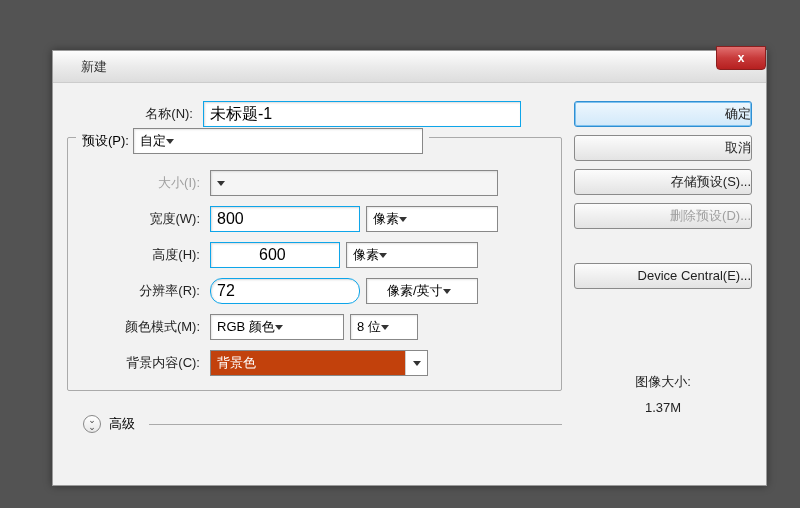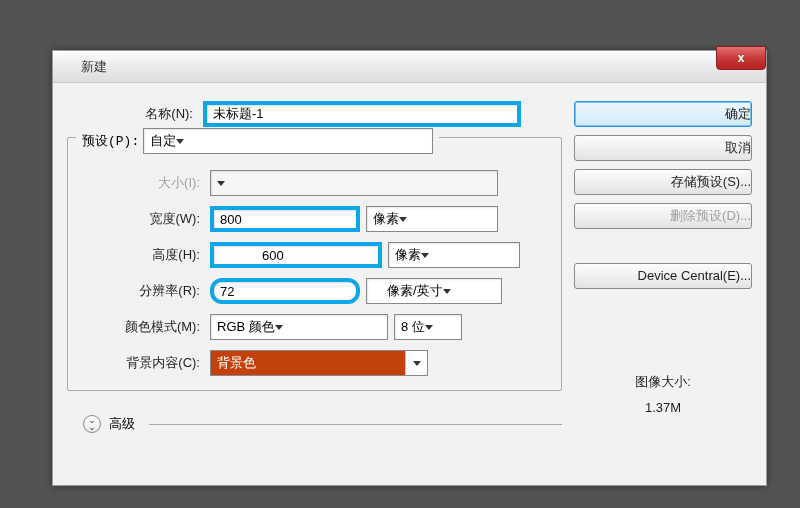--- a/index.html
+++ b/index.html
@@ -79,24 +79,24 @@
     }
     .label {
       text-align: right;
       width: 130px;
       padding-right: 4px;
       color: #222;
     }
     .label.disabled { color: #a0a0a0; }
     .text-input {
       height: 26px;
-      border: 4px solid #0ea5e9;
+      border: 1px solid #0ea5e9;
       background: #fff;
       padding: 0 6px;
-      font-size: 13px;
+      font-size: 16px;
       box-shadow: inset 1px 1px 2px rgba(0,0,0,0.15);
     }
     .text-input.wide { width: 318px; }
     .select {
       height: 26px;
       border: 1px solid #888;
       background: #fff;
       padding: 0 4px 0 6px;
       font-size: 13px;
       display: flex;
@@ -123,21 +123,20 @@
     }
     .fieldset .legend {
       position: absolute;
       top: -10px;
       left: 8px;
       background: #f2f2f2;
       padding: 0 6px;
       display: flex;
       align-items: center;
       gap: 4px;
-      font-family: Liberation Mono, monospace;
     }
     .btn {
       height: 26px;
       border: 1px solid #8a8a8a;
       border-radius: 3px;
       background: linear-gradient(to bottom, #fcfcfc, #e3e3e3);
       font-size: 13px;
       cursor: pointer;
       text-align: right;
       line-height: 24px;
@@ -260,39 +259,39 @@
             <div class="label">宽度(W):</div>
             <input class="text-input" style="width: 150px;" value="800">
             <div class="select" style="width:132px;">
               <span>像素</span>
               <span class="triangle"></span>
             </div>
           </div>
 
           <div class="row">
             <div class="label">高度(H):</div>
-            <input class="text-input" style="width: 172px; padding-left: 48px;" value="600">
+            <input class="text-input" style="width: 130px; padding-left: 48px;" value="600">
             <div class="select" style="width:132px;">
               <span>像素</span>
               <span class="triangle"></span>
             </div>
           </div>
 
           <div class="row">
             <div class="label">分辨率(R):</div>
             <input class="text-input" style="width: 150px; border-radius: 12px;" value="72">
-            <div class="select" style="width:136px;padding-left:20px;">
+            <div class="select" style="width:112px;padding-left:20px;">
               <span>像素/英寸</span>
               <span class="triangle"></span>
             </div>
           </div>
 
           <div class="row">
             <div class="label">颜色模式(M):</div>
-            <div class="select" style="width:178px;">
+            <div class="select" style="width:134px;">
               <span>RGB 颜色</span>
               <span class="triangle"></span>
             </div>
             <div class="select" style="width:68px;">
               <span>8 位</span>
               <span class="triangle"></span>
             </div>
           </div>
 
           <div class="row" style="margin-bottom:0;">

